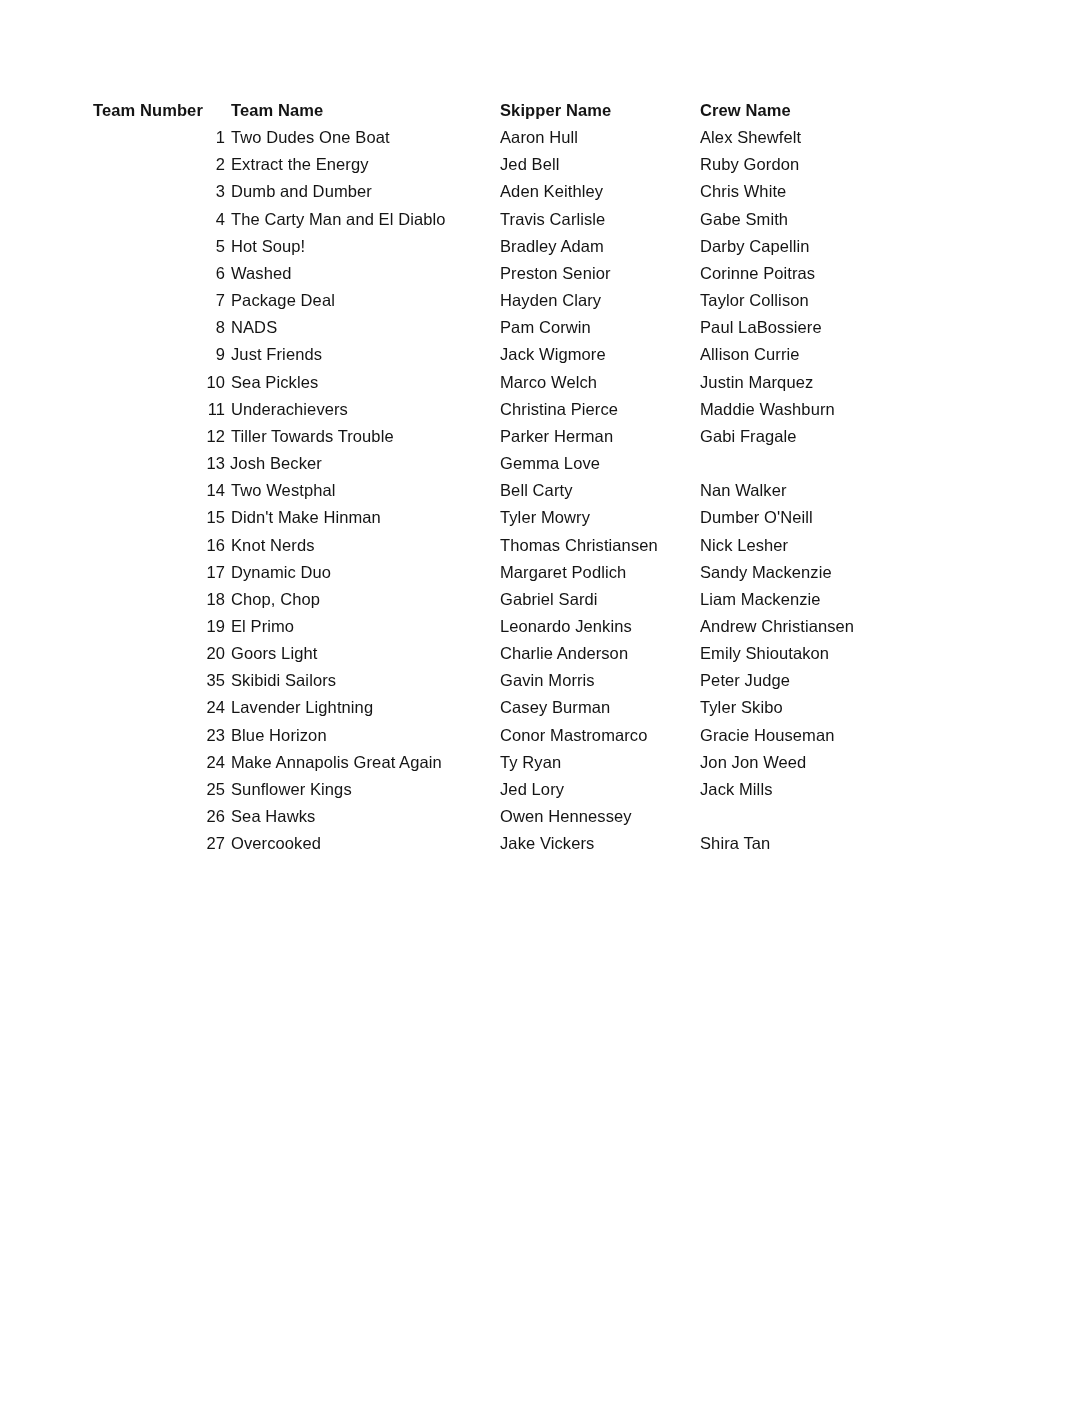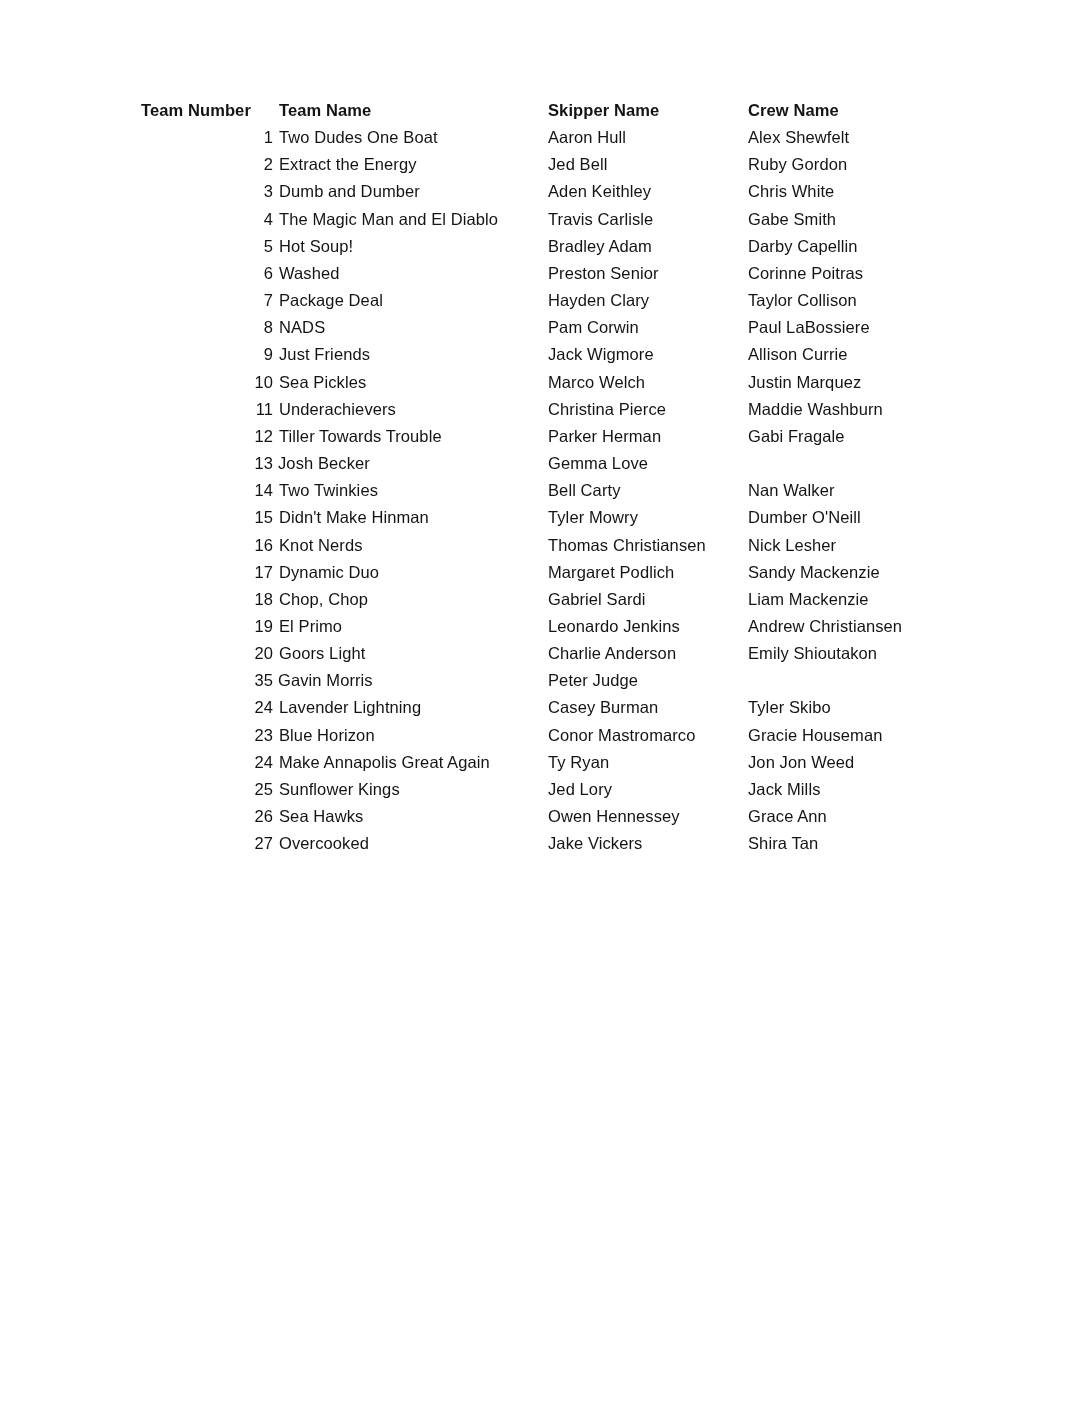--- a/index.html
+++ b/index.html
@@ -8,21 +8,20 @@
     background: #ffffff;
   }
   .page {
     position: relative;
     width: 960px;
     height: 1408px;
     background: #ffffff;
     font-family: "Liberation Sans", sans-serif;
     color: #141414;
     overflow: hidden;
-    margin-left: 48px;
   }
   .roster {
     position: absolute;
     left: 93px;
     top: 97px;
   }
   .row {
     display: grid;
     grid-template-columns: 137px 270px 200px 300px;
     height: 27.17px;
@@ -72,21 +71,21 @@
     <div class="cell">Ruby Gordon</div>
   </div>
         <div class="row">
     <div class="cell num">3</div>
     <div class="cell team">Dumb and Dumber</div>
     <div class="cell">Aden Keithley</div>
     <div class="cell">Chris White</div>
   </div>
         <div class="row">
     <div class="cell num">4</div>
-    <div class="cell team">The Magic Man and El Diablo</div>
+    <div class="cell team">The Carty Man and El Diablo</div>
     <div class="cell">Travis Carlisle</div>
     <div class="cell">Gabe Smith</div>
   </div>
         <div class="row">
     <div class="cell num">5</div>
     <div class="cell team">Hot Soup!</div>
     <div class="cell">Bradley Adam</div>
     <div class="cell">Darby Capellin</div>
   </div>
         <div class="row">
@@ -131,21 +130,21 @@
     <div class="cell">Parker Herman</div>
     <div class="cell">Gabi Fragale</div>
   </div>
         <div class="row">
     <div class="cell num">13</div>
     <div class="cell">Josh Becker</div>
     <div class="cell">Gemma Love</div>
   </div>
         <div class="row">
     <div class="cell num">14</div>
-    <div class="cell team">Two Twinkies</div>
+    <div class="cell team">Two Westphal</div>
     <div class="cell">Bell Carty</div>
     <div class="cell">Nan Walker</div>
   </div>
         <div class="row">
     <div class="cell num">15</div>
     <div class="cell team">Didn't Make Hinman</div>
     <div class="cell">Tyler Mowry</div>
     <div class="cell">Dumber O'Neill</div>
   </div>
         <div class="row">
@@ -173,20 +172,21 @@
     <div class="cell">Andrew Christiansen</div>
   </div>
         <div class="row">
     <div class="cell num">20</div>
     <div class="cell team">Goors Light</div>
     <div class="cell">Charlie Anderson</div>
     <div class="cell">Emily Shioutakon</div>
   </div>
         <div class="row">
     <div class="cell num">35</div>
+    <div class="cell team">Skibidi Sailors</div>
     <div class="cell">Gavin Morris</div>
     <div class="cell">Peter Judge</div>
   </div>
         <div class="row">
     <div class="cell num">24</div>
     <div class="cell team">Lavender Lightning</div>
     <div class="cell">Casey Burman</div>
     <div class="cell">Tyler Skibo</div>
   </div>
         <div class="row">
@@ -204,21 +204,20 @@
         <div class="row">
     <div class="cell num">25</div>
     <div class="cell team">Sunflower Kings</div>
     <div class="cell">Jed Lory</div>
     <div class="cell">Jack Mills</div>
   </div>
         <div class="row">
     <div class="cell num">26</div>
     <div class="cell team">Sea Hawks</div>
     <div class="cell">Owen Hennessey</div>
-    <div class="cell">Grace Ann</div>
   </div>
         <div class="row">
     <div class="cell num">27</div>
     <div class="cell team">Overcooked</div>
     <div class="cell">Jake Vickers</div>
     <div class="cell">Shira Tan</div>
   </div>
       </div>
 
   </div>

